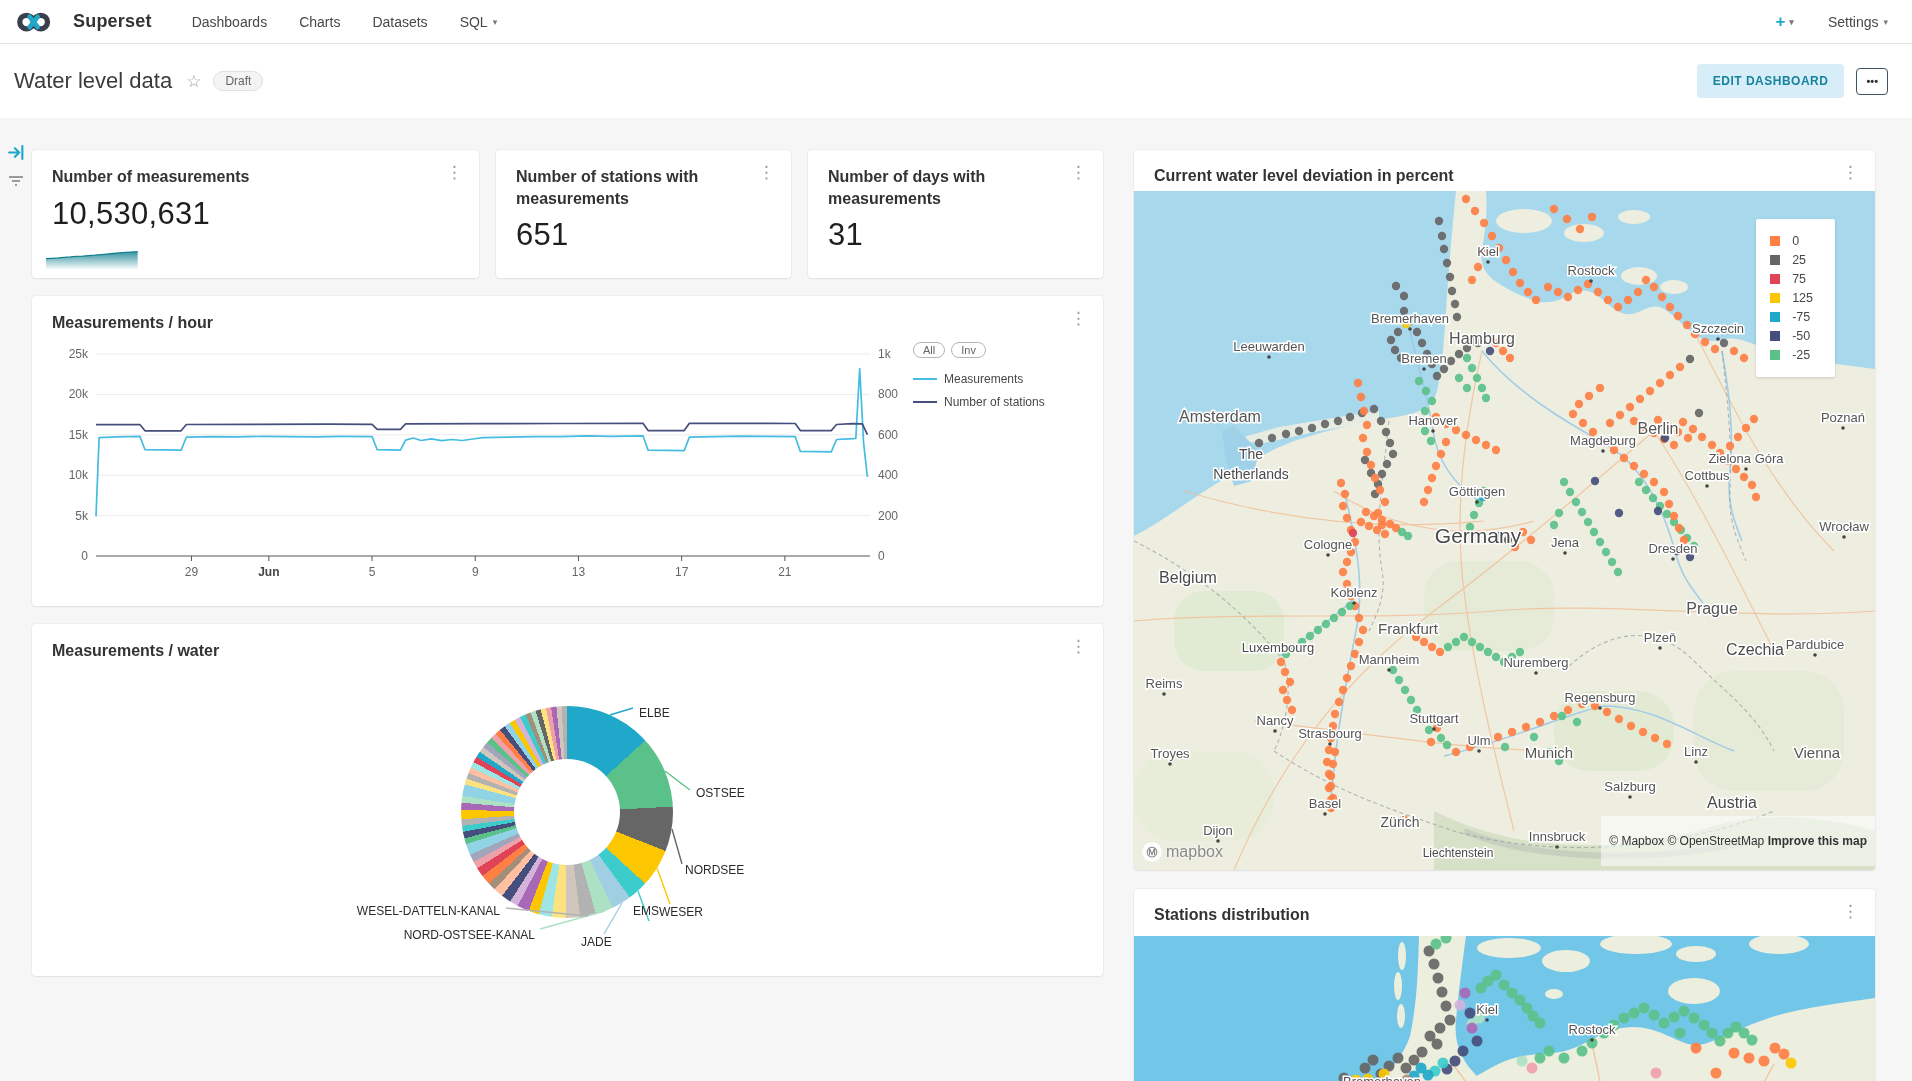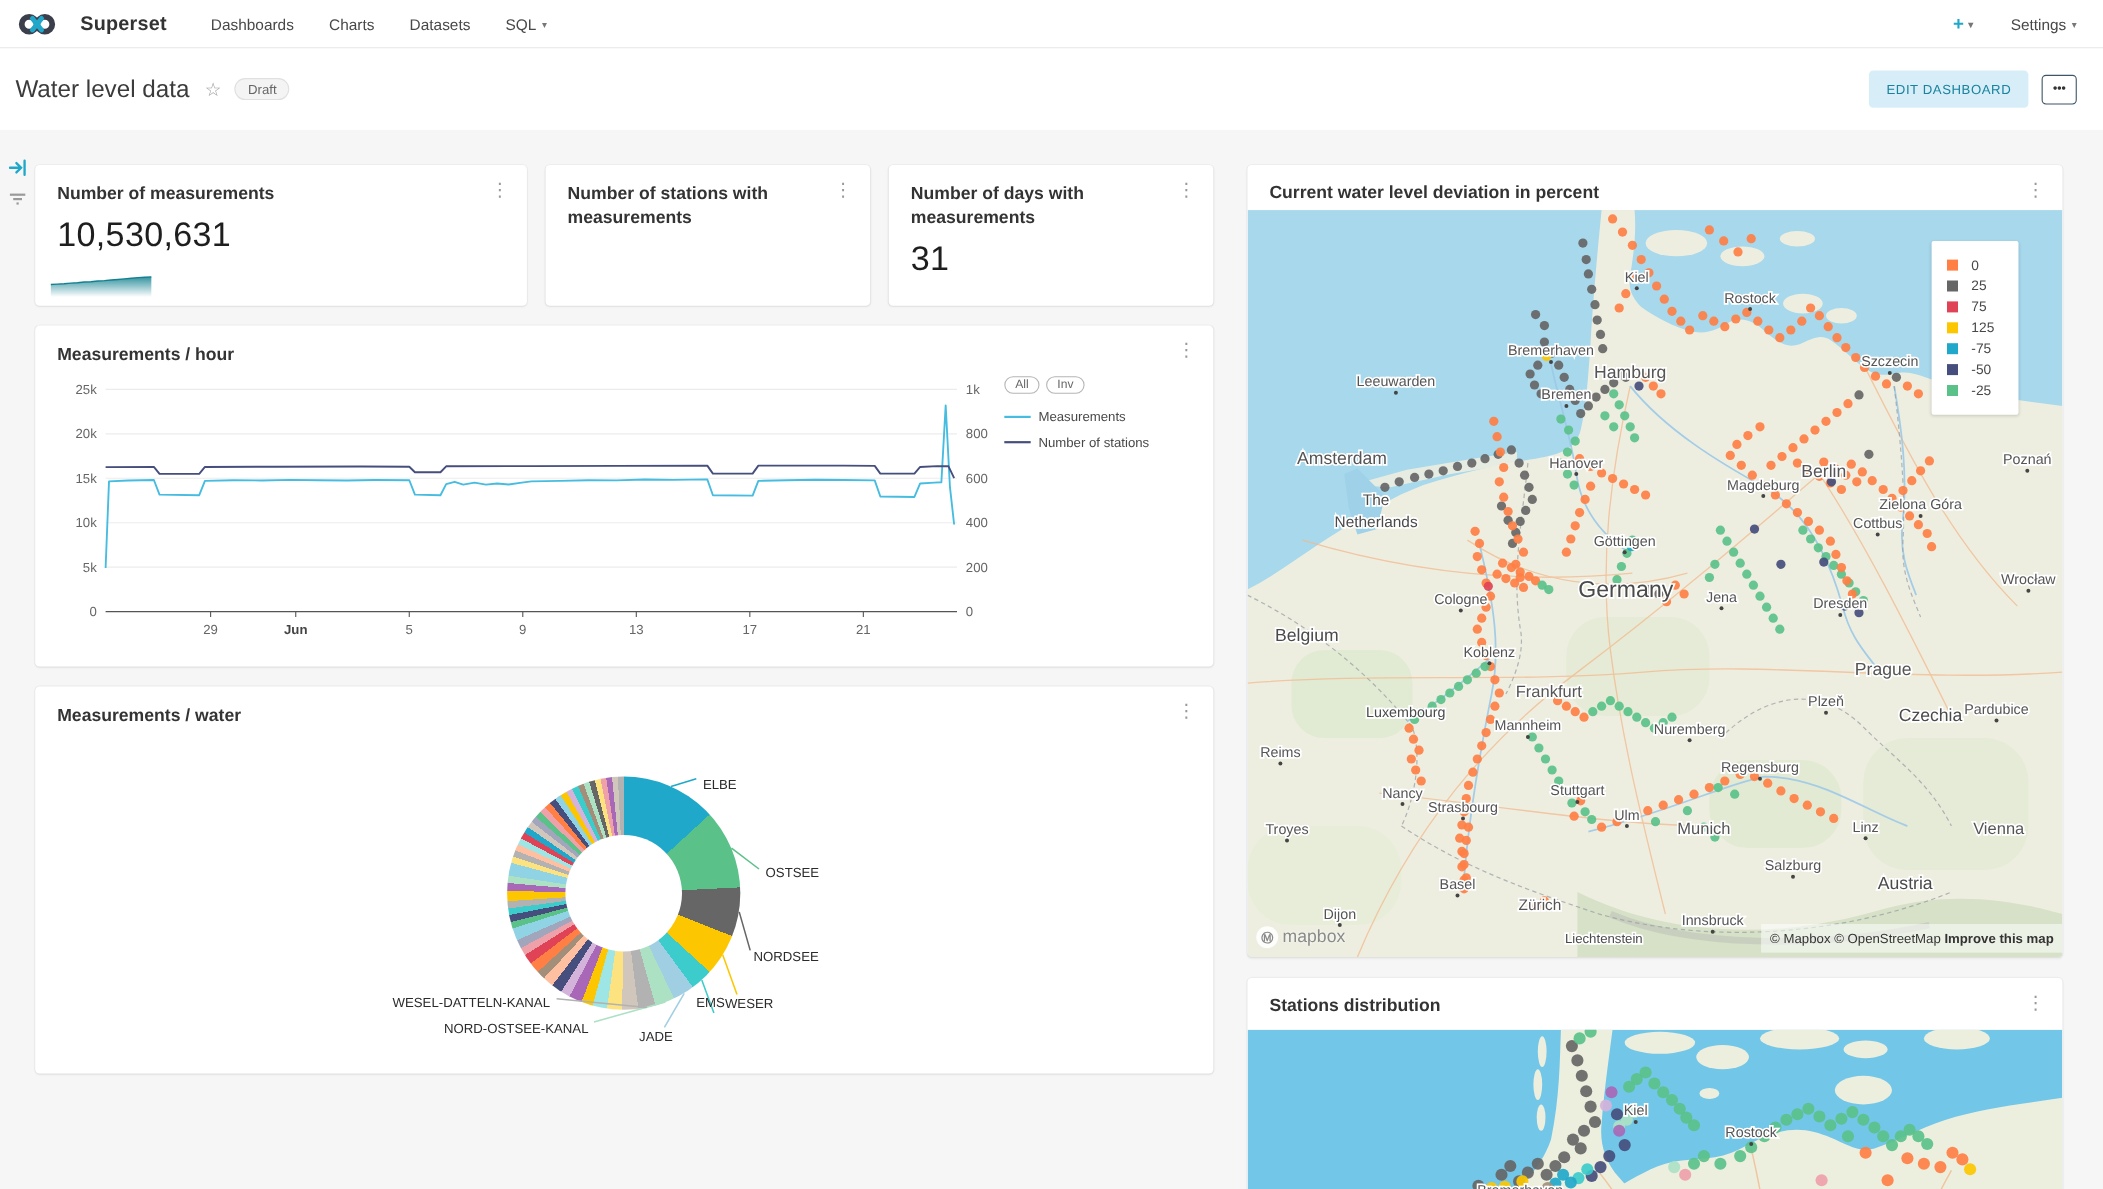--- a/index.html
+++ b/index.html
@@ -14,21 +14,21 @@
   .caret { font-size:9px; color:#777; }
   .nav-right { margin-left:auto; display:flex; align-items:center; gap:34px; font-size:14px; }
   .plus { color:#1FA8C9; font-size:17px; font-weight:bold; display:flex; align-items:center; gap:4px;}
   .header { height:74px; background:#fff; display:flex; align-items:center; padding:0 24px 0 14px; }
   .page-title { font-size:22px; font-weight:normal; color:#3b3b3b; margin-right:14px;}
   .star { color:#9e9e9e; font-size:17px; margin-right:12px; cursor:pointer;}
   .draft { font-size:12px; color:#666; background:#F4F4F4; border:1px solid #E0E0E0;
     border-radius:11px; padding:2px 11px; }
   .header-right { margin-left:auto; display:flex; align-items:center; gap:12px;}
   .edit-btn { background:#D7EEF8; color:#17839E; border:none; border-radius:4px;
-    font-size:12px; font-weight:normal; letter-spacing:.5px; padding:10px 16px; cursor:pointer;
+    font-size:12px; font-weight:bold; letter-spacing:.5px; padding:10px 16px; cursor:pointer;
     font-family:"Liberation Sans",sans-serif;}
   .more-btn { background:#fff; border:1px solid #3D5567; border-radius:4px; color:#333;
     font-size:11px; padding:7px 9px; cursor:pointer; line-height:1; font-weight:bold;}
   .left-rail { position:absolute; left:4px; top:144px; width:24px; display:flex;
     flex-direction:column; align-items:center; gap:12px; }
   .content { display:flex; gap:31px; padding:32px 37px 0 32px; align-items:flex-start;}
   .col-left { width:1071px; display:flex; flex-direction:column; gap:18px; }
   .col-right { width:741px; display:flex; flex-direction:column; gap:19px; }
   .card { background:#fff; border-radius:4px; box-shadow:0 1px 2px rgba(0,0,0,.06), 0 0 0 1px rgba(0,0,0,.03);
     position:relative; }
@@ -57,21 +57,21 @@
   .map-card-big { height:720px; overflow:hidden; }
   .map-card-small { height:520px; overflow:hidden; }
   .map-title-row { padding:15px 20px 10px 20px; }
   .map-area { position:absolute; left:0; right:0; bottom:0; overflow:hidden; }
   .map-area.big { top:41px; } .map-area.small { top:47px; }
   .map-legend { position:absolute; top:28px; right:40px; background:#fff; border-radius:2px;
     box-shadow:0 1px 3px rgba(0,0,0,.15); padding:10px 22px 10px 14px; z-index:5;}
   .map-legend-item { display:flex; align-items:center; gap:12px; margin:5px 0; font-size:12.5px; color:#484848;}
   .sw { width:10px; height:10px; }
   .attribution { position:absolute; right:0; bottom:4px; background:rgba(255,255,255,.55);
-    font-size:12px; color:#333; padding:6px 8px; z-index:5;}
+    font-size:12px; color:#333; padding:18px 8px; z-index:5;}
   .mapbox-logo { position:absolute; left:8px; bottom:8px; display:flex; align-items:center; gap:4px;
     z-index:5; }
   .mapbox-circle { width:20px; height:20px; border-radius:50%; background:rgba(255,255,255,.85);
     color:#8a8a8a; font-size:11px; font-weight:bold; display:flex; align-items:center; justify-content:center;}
   .mapbox-word { color:#8a8a8a; font-weight:normal; font-size:16px; text-shadow:0 0 3px #fff; }
   svg text.city { fill:#555; stroke:#ffffff; stroke-width:3px; paint-order:stroke; }
   svg text.country { fill:#4a4a4a; stroke:#ffffff; stroke-width:3px; paint-order:stroke; }
 </style>
 </head>
 <body>
@@ -142,20 +142,21 @@
               <stop offset="1" stop-color="#12808F" stop-opacity="0"></stop>
             </linearGradient>
           </defs>
         <polygon points="0,11.6 6.666666666666667,11.2 13.333333333333334,10.799999999999999 20,10.200000000000001 26.666666666666668,9.8 33.33333333333333,9.2 40,8.8 46.666666666666664,8.2 53.333333333333336,7.799999999999997 60,7.199999999999999 66.66666666666666,6.600000000000001 73.33333333333333,6 80,5.399999999999999 86.66666666666667,4.800000000000001 93.33333333333333,4.399999999999999 100,4 100,24 0,24" fill="url(#sparkgrad)"></polygon>
             <polyline points="0,11.6 6.666666666666667,11.2 13.333333333333334,10.799999999999999 20,10.200000000000001 26.666666666666668,9.8 33.33333333333333,9.2 40,8.8 46.666666666666664,8.2 53.333333333333336,7.799999999999997 60,7.199999999999999 66.66666666666666,6.600000000000001 73.33333333333333,6 80,5.399999999999999 86.66666666666667,4.800000000000001 93.33333333333333,4.399999999999999 100,4" fill="none" stroke="#12808F" stroke-width="1.4"></polyline>
           </svg>
       </div>
       <div class="card metric-card narrow">
         <span class="kebab">⋮</span>
         <div class="card-title">Number of stations with measurements</div>
+        <div class="metric-value">651</div>
       </div>
       <div class="card metric-card narrow">
         <span class="kebab">⋮</span>
         <div class="card-title">Number of days with measurements</div>
         <div class="metric-value">31</div>
       </div>
     </div>
 
     <div class="card hour-card">
       <span class="kebab">⋮</span>

